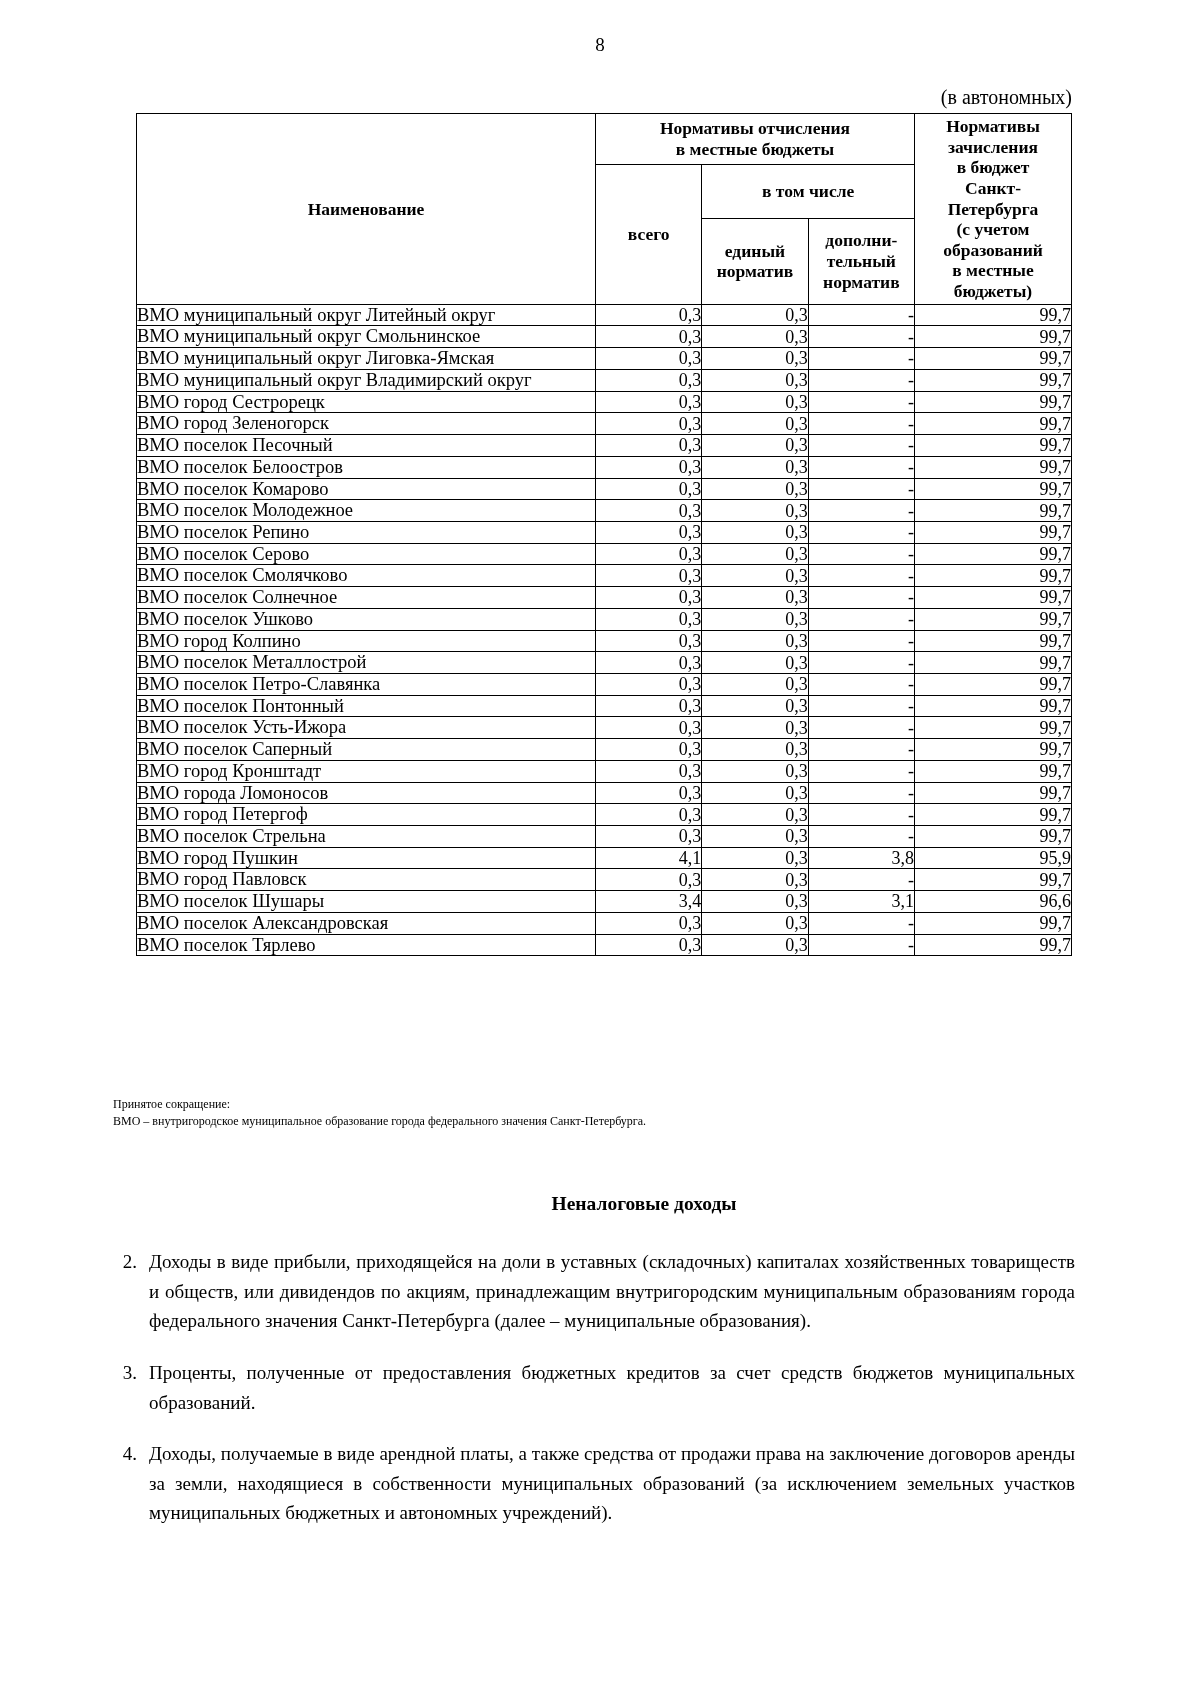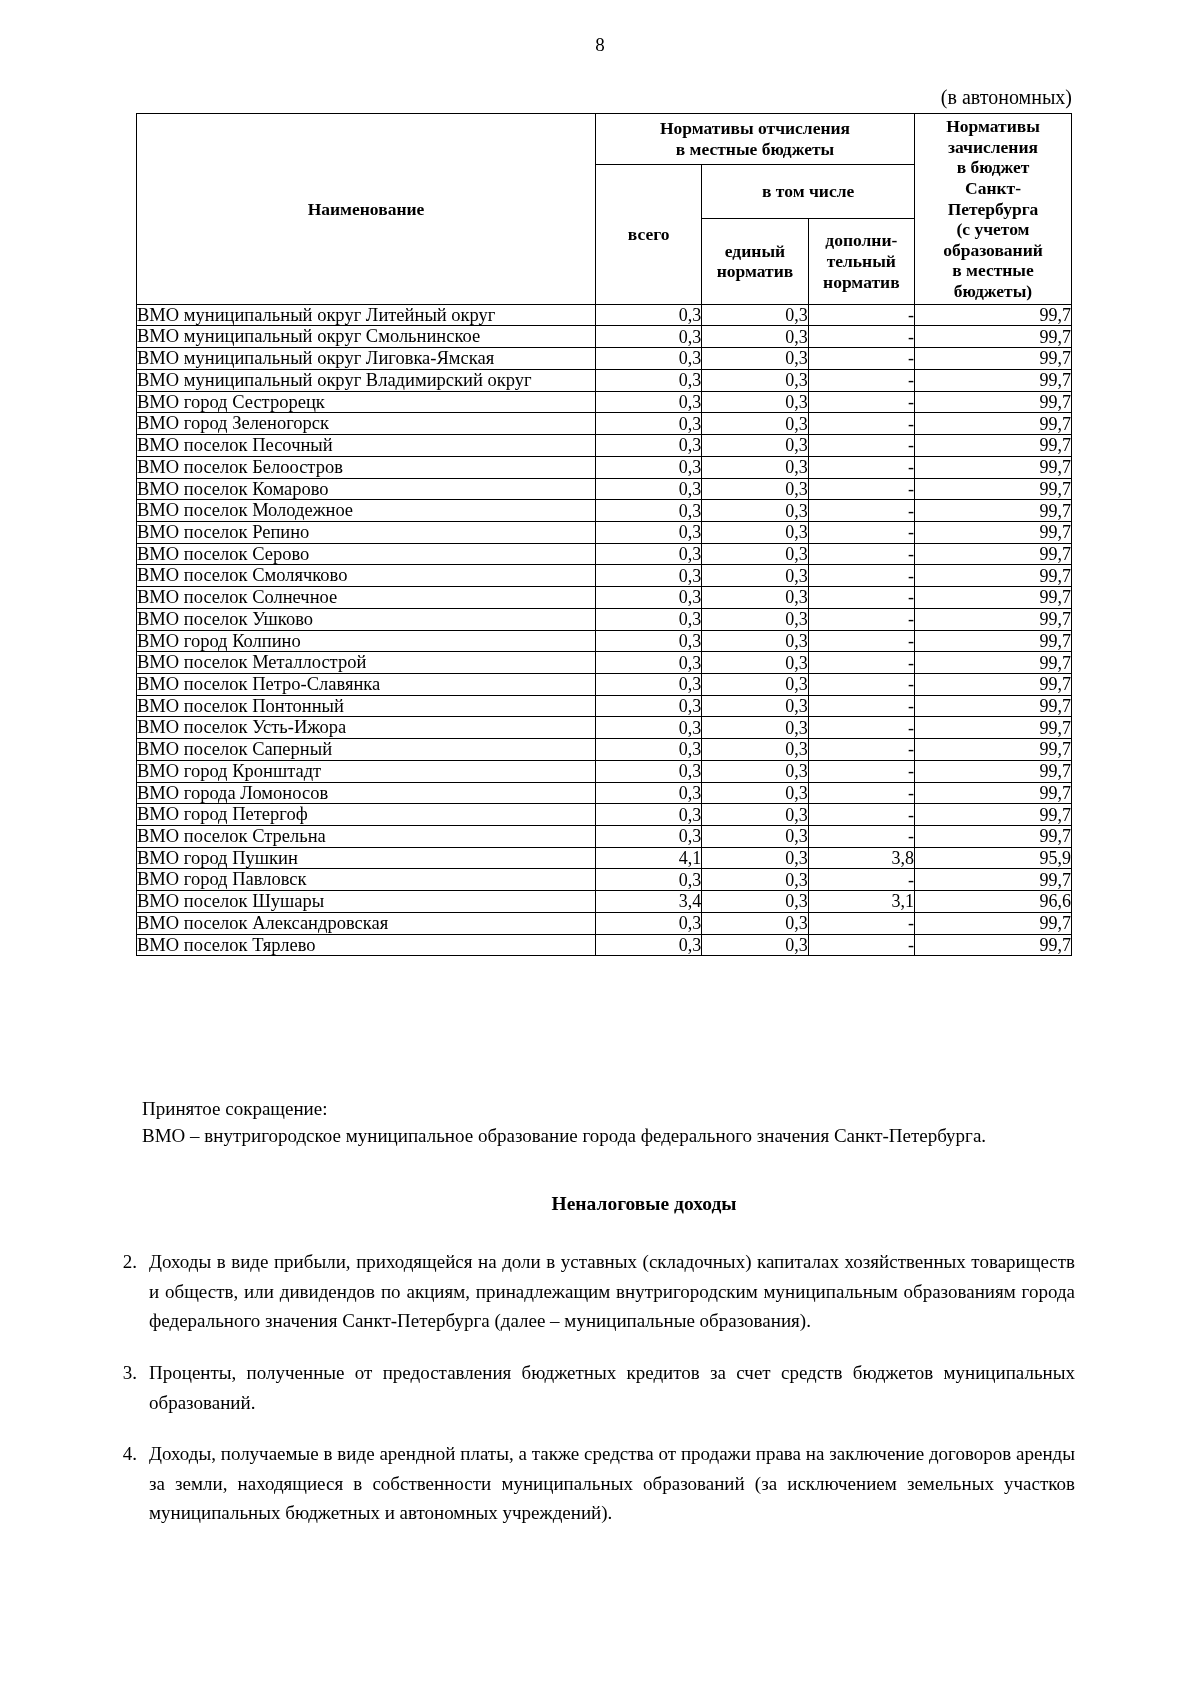--- a/index.html
+++ b/index.html
@@ -109,23 +109,22 @@
     line-height: 1.12;
   }
   tbody tr { height: 20px; }
 
   
   .abbrev-block {
     position: absolute;
     top: 1096px;
     left: 113px;
     width: 960px;
-    font-size: 19px;
+    font-size: 12px;
     line-height: 1.42;
-    margin-left: 29px;
   }
   .abbrev-block .line { display: block; }
 
   .section-title {
     position: absolute;
     top: 1193px;
     left: 0;
     width: 1200px;
     text-align: center;
     font-size: 19.5px;

